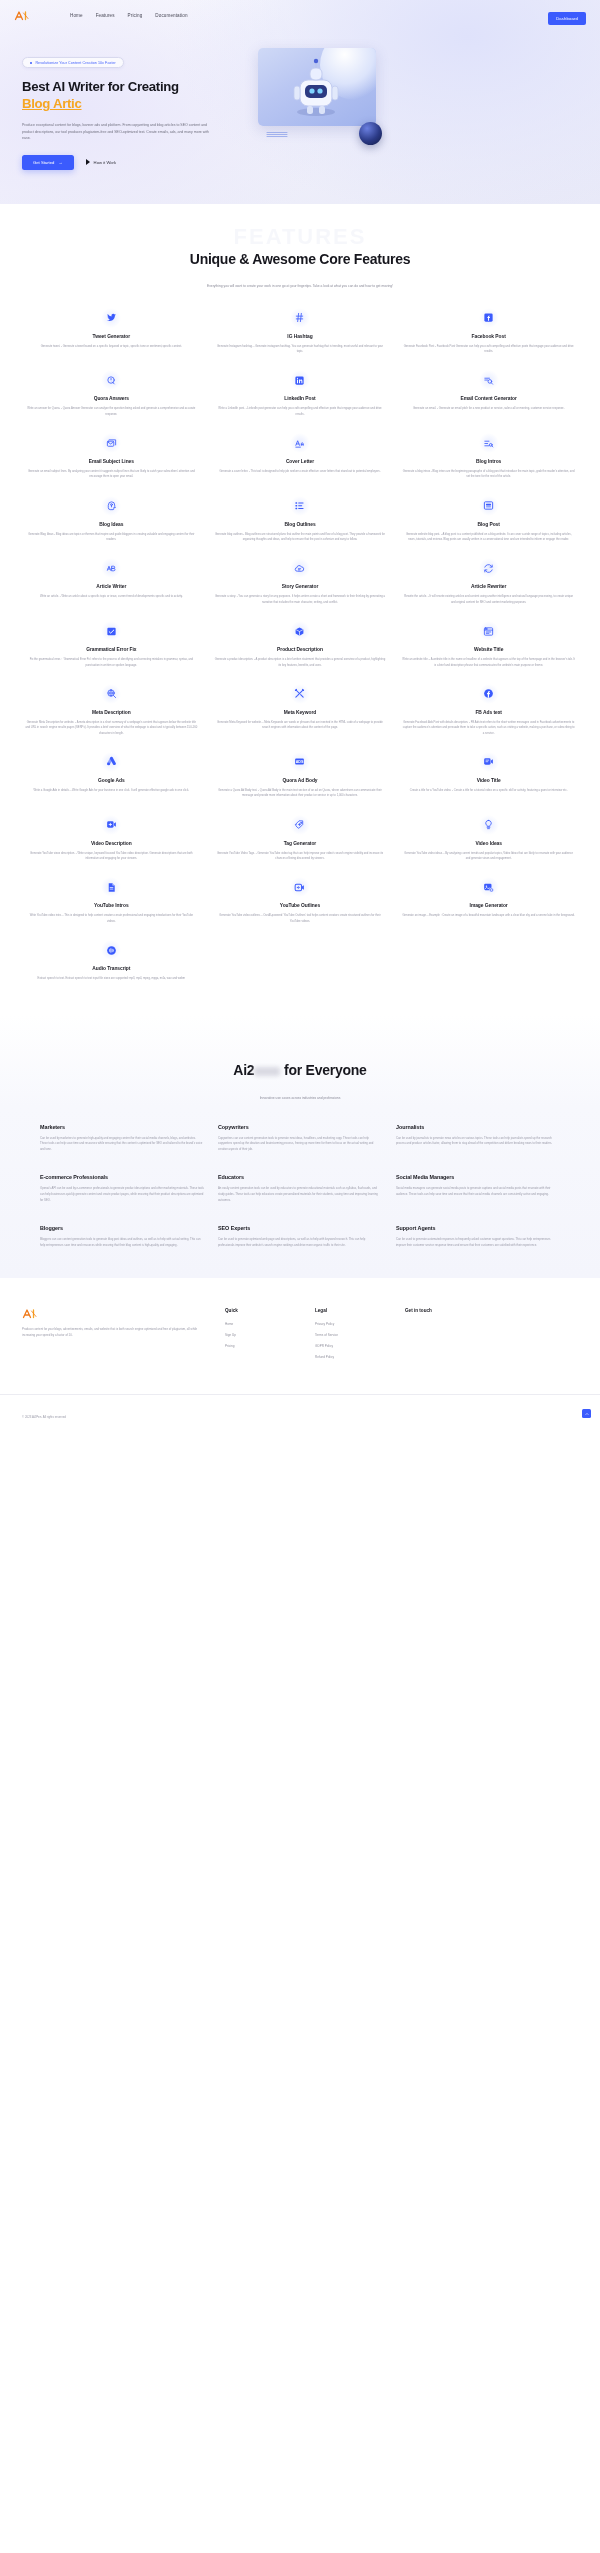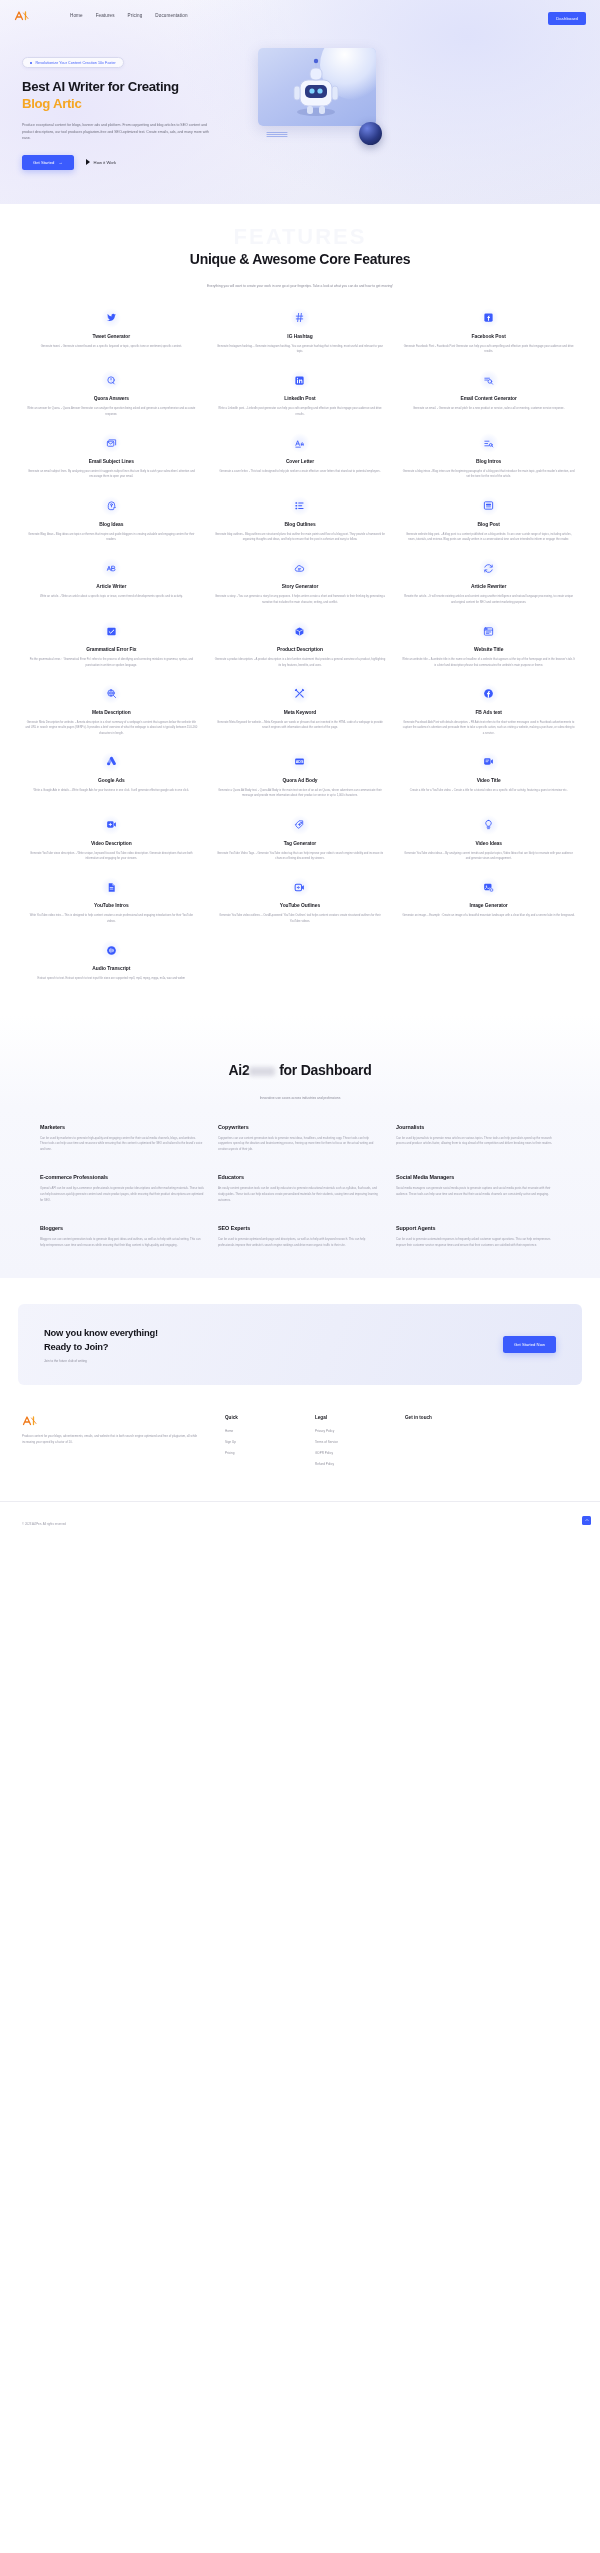--- a/index.html
+++ b/index.html
@@ -81,21 +81,21 @@
     background: #3b5bfd; display: inline-block;
   }
   .hero h1 {
     font-size: 13.2px;
     line-height: 1.28;
     letter-spacing: -.3px;
     font-weight: 700;
     margin-top: 11px;
     color: #16161d;
   }
-  .hero h1 .accent { color: #f5a623; display: block; }
+  .hero h1 .accent { color: #f5a623; display: block; text-decoration: underline; }
   .hero p.sub {
     font-size: 3.5px;
     line-height: 1.85;
     color: #70707f;
     margin-top: 9px;
     width: 190px;
   }
   .hero-cta { display: flex; align-items: center; gap: 12px; margin-top: 13px; }
   .btn-primary {
     background: #3b5bfd;
@@ -749,21 +749,21 @@
           <p>Extract speech to text. Extract speech to text input file sizes are supported: mp3, mp4, mpeg, mpga, m4a, wav and webm</p>
         </div>
       </div>
   </div>
 
   <div class="usecases-wrap">
     <div class="section">
       <div class="sec-head">
         <h2>
           <span>Ai2</span><span style="display:inline-block;width:26px;height:9px;background:#d9d9e2;filter:blur(2px);vertical-align:middle;border-radius:2px;"></span>
-          <span>for Dashboard</span>
+          <span>for Everyone</span>
         </h2>
         <p>Innovative use cases across industries and professions</p>
       </div>
       <div class="uc-grid" id="uc-grid">
           <div class="uc">
             <h3>Marketers</h3>
             <p>Can be used by marketers to generate high-quality and engaging content for their social media channels, blogs, and websites. These tools can help save time and resources while ensuring that the content is optimized for SEO and tailored to the brand's voice and tone.</p>
           </div>
           <div class="uc">
             <h3>Copywriters</h3>
@@ -794,33 +794,20 @@
             <p>Can be used to generate optimized web page and descriptions, as well as to help with keyword research. This can help professionals improve their website's search engine rankings and drive more organic traffic to their site.</p>
           </div>
           <div class="uc">
             <h3>Support Agents</h3>
             <p>Can be used to generate automated responses to frequently asked customer support questions. This can help entrepreneurs improve their customer service response times and ensure that their customers are satisfied with their experience.</p>
           </div>
         </div>
     </div>
   </div>
 
-  <div class="cta-outer">
-    <div class="cta">
-      <div>
-        <h2>
-          <span>Now you know everything!</span><br>
-          <span>Ready to Join?</span>
-        </h2>
-        <p>Join to the future club of writing</p>
-      </div>
-      <div class="spacer"></div>
-      <button class="btn-cta">Get Started Now</button>
-    </div>
-  </div>
 
   <div class="footer">
     <div class="f-brand">
       <div class="logo">
         <svg width="17" height="11" viewBox="0 0 34 22">
           <path d="M3 19 L10 4 L17 19 M6 14 H14" stroke="#f07a1a" stroke-width="2.6" fill="none" stroke-linecap="round" stroke-linejoin="round"></path>
           <path d="M23 4 V19" stroke="#f5a623" stroke-width="2.6" stroke-linecap="round"></path>
           <path d="M19 6 L28 17" stroke="#f07a1a" stroke-width="1.6" stroke-linecap="round"></path>
         </svg>
       </div>

